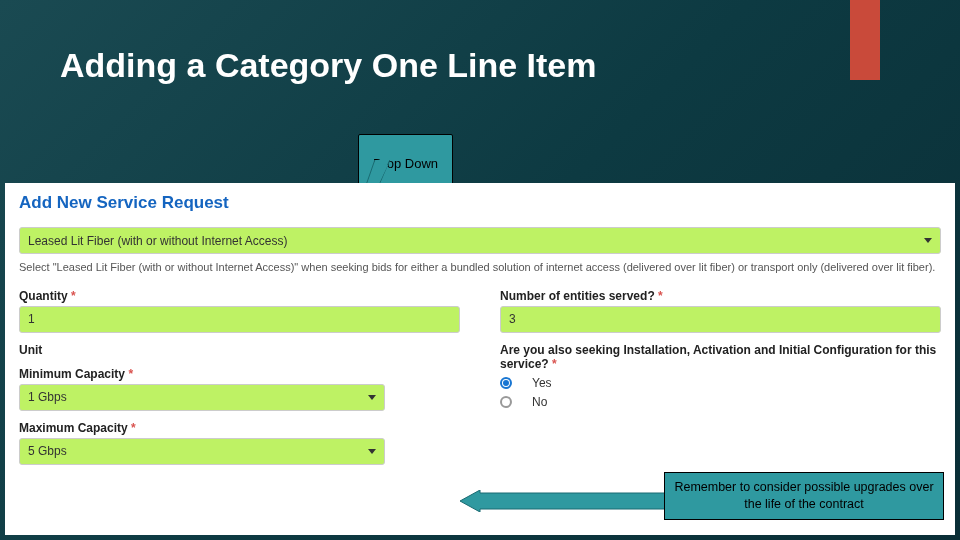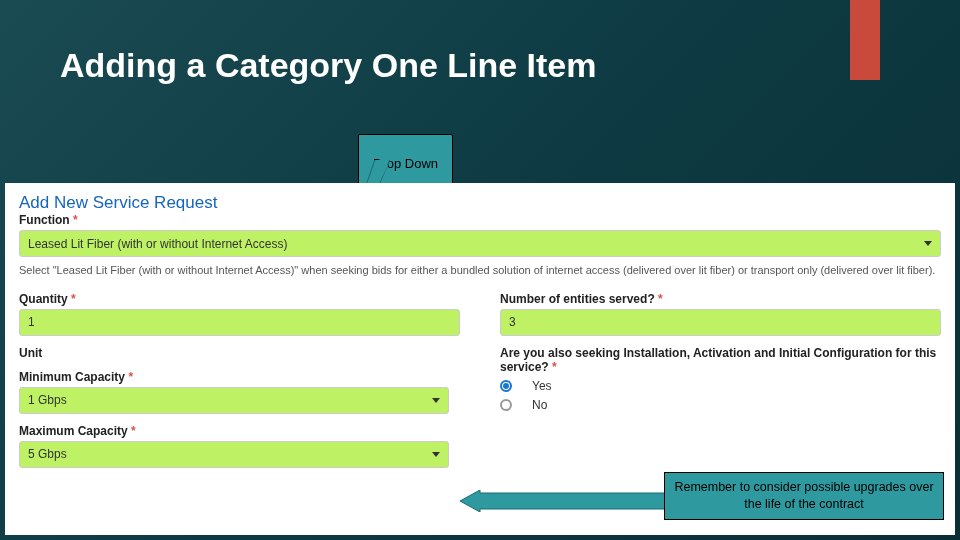--- a/index.html
+++ b/index.html
@@ -53,22 +53,22 @@
     width: 950px;
     height: 352px;
     background: #fff;
     padding: 10px 14px;
     font-size: 12px;
     color: #333;
   }
   .form-title {
     color: #1565c0;
     font-size: 17px;
-    font-weight: 400;
-    margin-bottom: 0;
+    font-weight: 700;
+    margin-bottom: 14px;
   }
   .label {
     font-weight: 600;
     color: #222;
     font-size: 12px;
     margin-bottom: 3px;
   }
   .asterisk { color: #d9534f; }
   .field {
     border: 1px solid #ccc;
@@ -121,21 +121,21 @@
     border-color: #1976d2;
   }
   .radio.selected::after {
     content: "";
     position: absolute;
     top: 1px; left: 1px;
     width: 6px; height: 6px;
     background: #1976d2;
     border-radius: 50%;
   }
-  .half-field { width: 430px; }
+  .half-field { width: 366px; }
   .callout-bottom {
     position: absolute;
     bottom: 20px;
     right: 16px;
     background: #2f99a0;
     border: 1px solid #000;
     color: #000;
     font-size: 12.5px;
     padding: 6px 4px;
     text-align: center;
@@ -162,23 +162,20 @@
 
 <svg class="arrow1" viewBox="0 0 70 80">
   <polygon points="55,0 70,2 40,72 48,76 24,90 24,62 32,66" fill="#2f99a0" stroke="#1a6b72" stroke-width="1" transform="translate(0,-12)"></polygon>
   <polygon points="52,3 64,5 34,66 42,70 18,80 20,56 28,60" fill="#2f99a0"></polygon>
 </svg>
 
 <div class="form-panel">
   <div class="form-title">Add New Service Request</div>
 
   <div class="block">
-    <div class="label">
-      <span>Function</span> <span class="asterisk">*</span>
-    </div>
     <div class="field">
       <span>Leased Lit Fiber (with or without Internet Access)</span>
       <span class="caret"></span>
     </div>
     <div class="hint">Select "Leased Lit Fiber (with or without Internet Access)" when seeking bids for either a bundled solution of internet access (delivered over lit fiber) or transport only (delivered over lit fiber).</div>
   </div>
 
   <div class="two-col">
     <div class="col">
       <div class="block">

